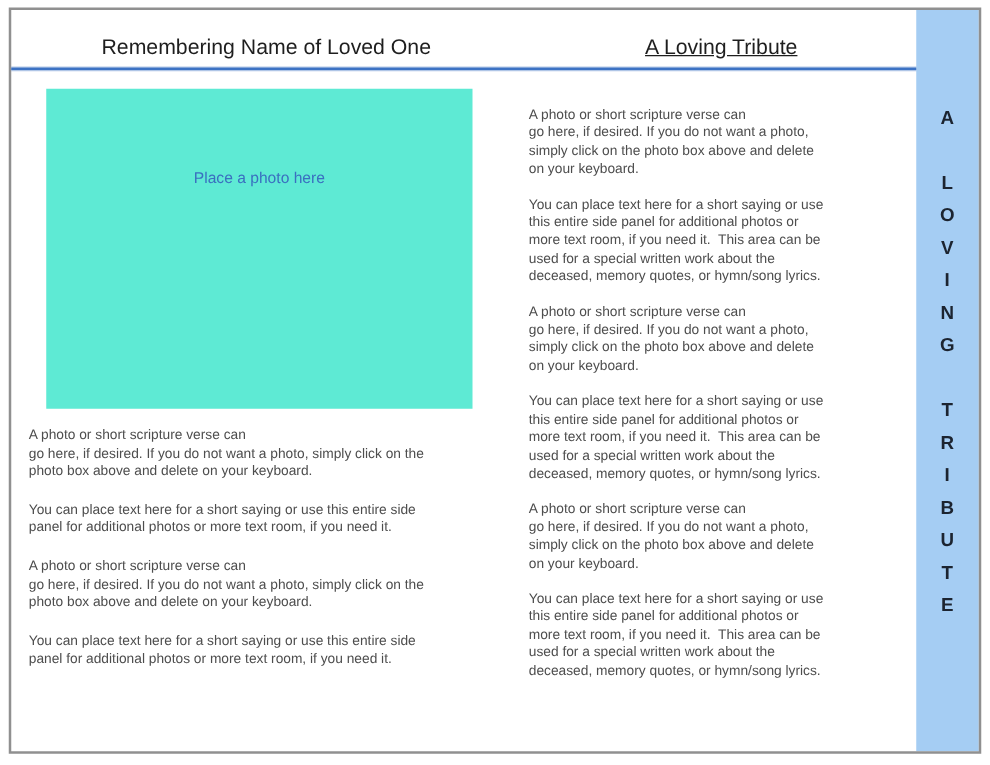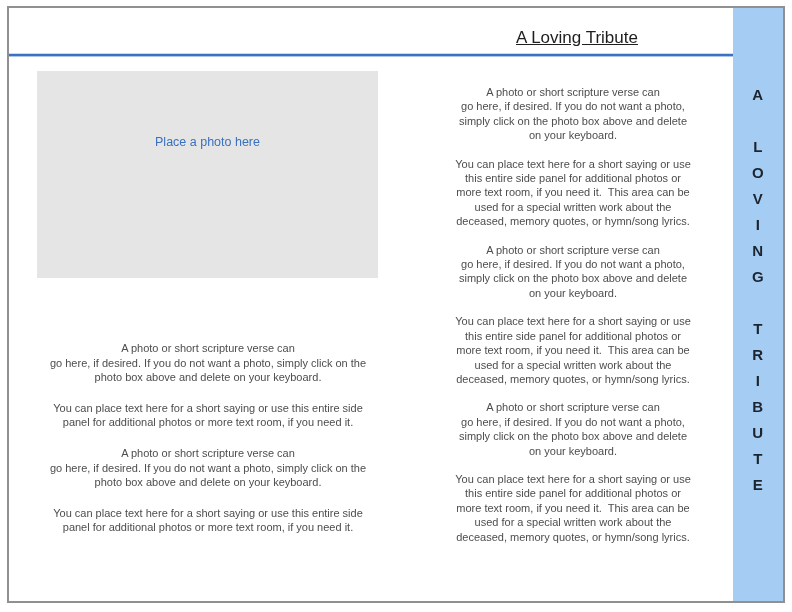--- a/index.html
+++ b/index.html
@@ -54,35 +54,34 @@
     color: #1e1e1e;
     text-align: center;
     line-height: 20px;
   }
   .title-left  { left: 33px;  width: 360px; }
   .title-right { left: 397px; width: 360px; text-decoration: underline; }
   
   .photo-box {
     position: absolute;
     left: 37px; top: 71px;
-    width: 341px; height: 207px;
-    background: #e5e5e5;
+    width: 341px; height: 256px;
+    background: #5eead4;
     text-align: center;
     cursor: pointer;
   }
   .photo-box-label {
     display: inline-block;
     margin-top: 64px;
     font-size: 12.5px;
     color: #3a70c0;
   }
   
   .col {
     position: absolute;
-    text-align: center;
     color: #4d4d4d;
     font-size: 11px;
   }
   .col p {
     margin: 0;
     white-space: pre-line;
   }
   .col-left  { left: 23px;  top: 341px; width: 370px; }
   .col-left p  { line-height: 14.6px; margin-bottom: 16px; }
   .col-right { left: 423px; top: 85px;  width: 300px; }
@@ -109,20 +108,21 @@
 B
 U
 T
 E</div>
   </div>
 
   <div class="frame"></div>
 
   <div class="accent-line"></div>
 
+  <h1 class="title title-left">Remembering Name of Loved One</h1>
 
   <h1 class="title title-right">A Loving Tribute</h1>
 
   <div class="photo-box">
     <span class="photo-box-label">Place a photo here</span>
   </div>
 
   <div class="col col-left">
     <p>A photo or short scripture verse can
 go here, if desired. If you do not want a photo, simply click on the

